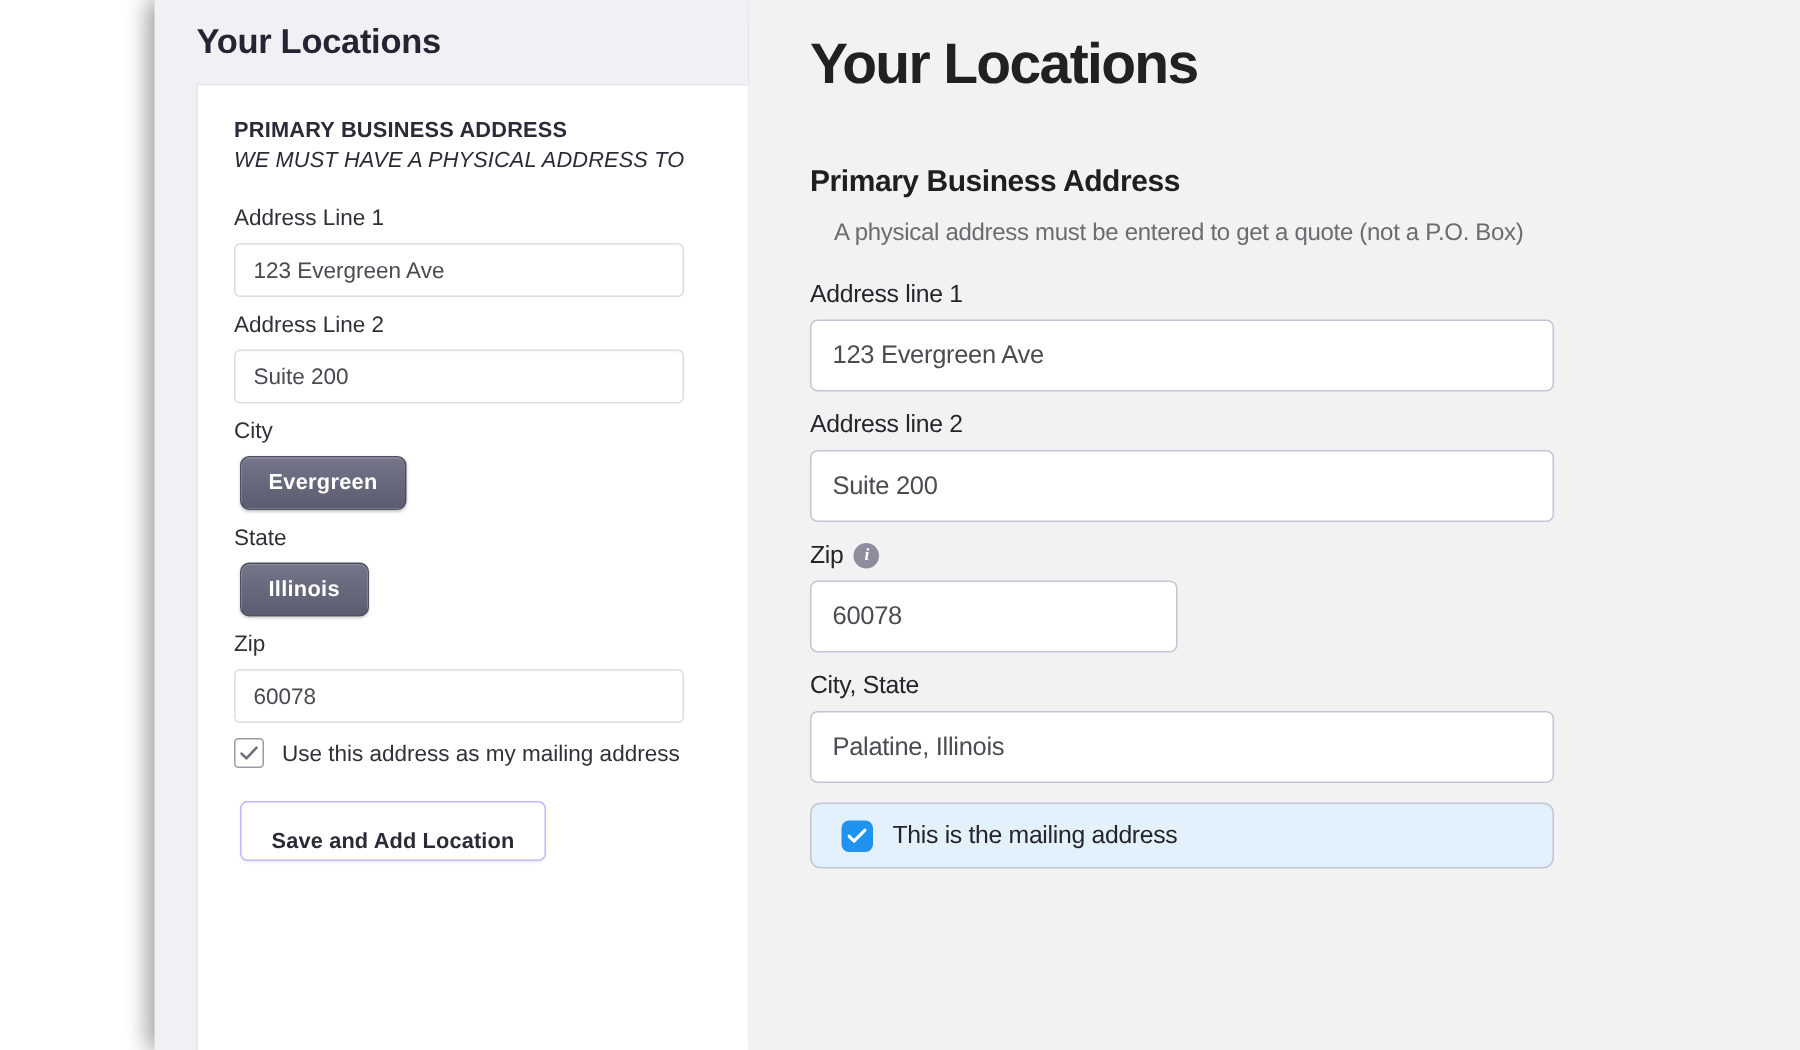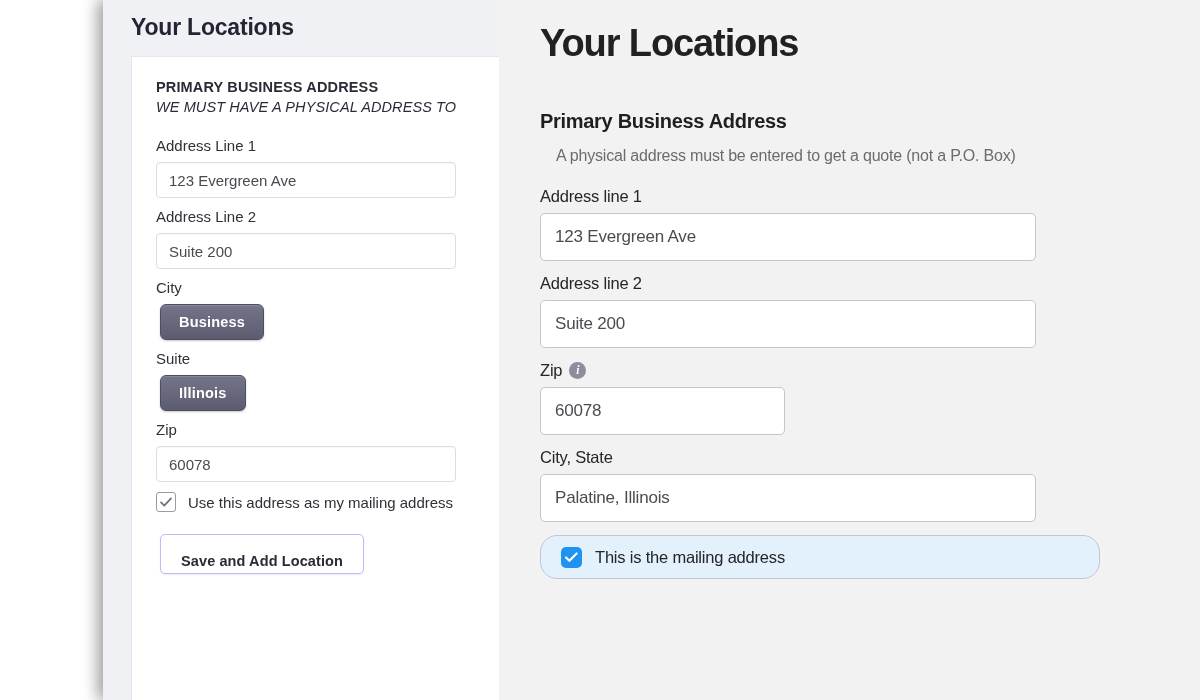--- a/index.html
+++ b/index.html
@@ -239,26 +239,26 @@
     font-family: "Liberation Serif", serif;
     display: inline-flex;
     align-items: center;
     justify-content: center;
     line-height: 1;
     flex: none;
   }
 
   #new-check-row {
     box-sizing: border-box;
-    width: 560px;
+    width: 496px;
     height: 44px;
     margin-top: 5px;
     background: #e2f1fb;
     border: 1px solid #c3c4d4;
-    border-radius: 17px;
+    border-radius: 7px;
     display: flex;
     align-items: center;
     gap: 13px;
     padding: 0 20px;
   }
   .new-checkbox {
     width: 21px; height: 21px;
     border-radius: 5px;
     background: #1f93ef;
     position: relative;
@@ -294,26 +294,26 @@
         </div>
 
         <div class="old-field">
           <div class="old-label">Address Line 2</div>
           <div class="old-input w-full">Suite 200</div>
         </div>
 
         <div class="old-field">
           <div class="old-label">City</div>
           <div class="old-pill-wrap">
-            <span class="old-pill">Business</span>
+            <span class="old-pill">Evergreen</span>
           </div>
         </div>
 
         <div class="old-field">
-          <div class="old-label">Suite</div>
+          <div class="old-label">State</div>
           <div class="old-pill-wrap">
             <span class="old-pill">Illinois</span>
           </div>
         </div>
 
         <div class="old-field">
           <div class="old-label">Zip</div>
           <div class="old-input w-zip">60078</div>
         </div>
 

